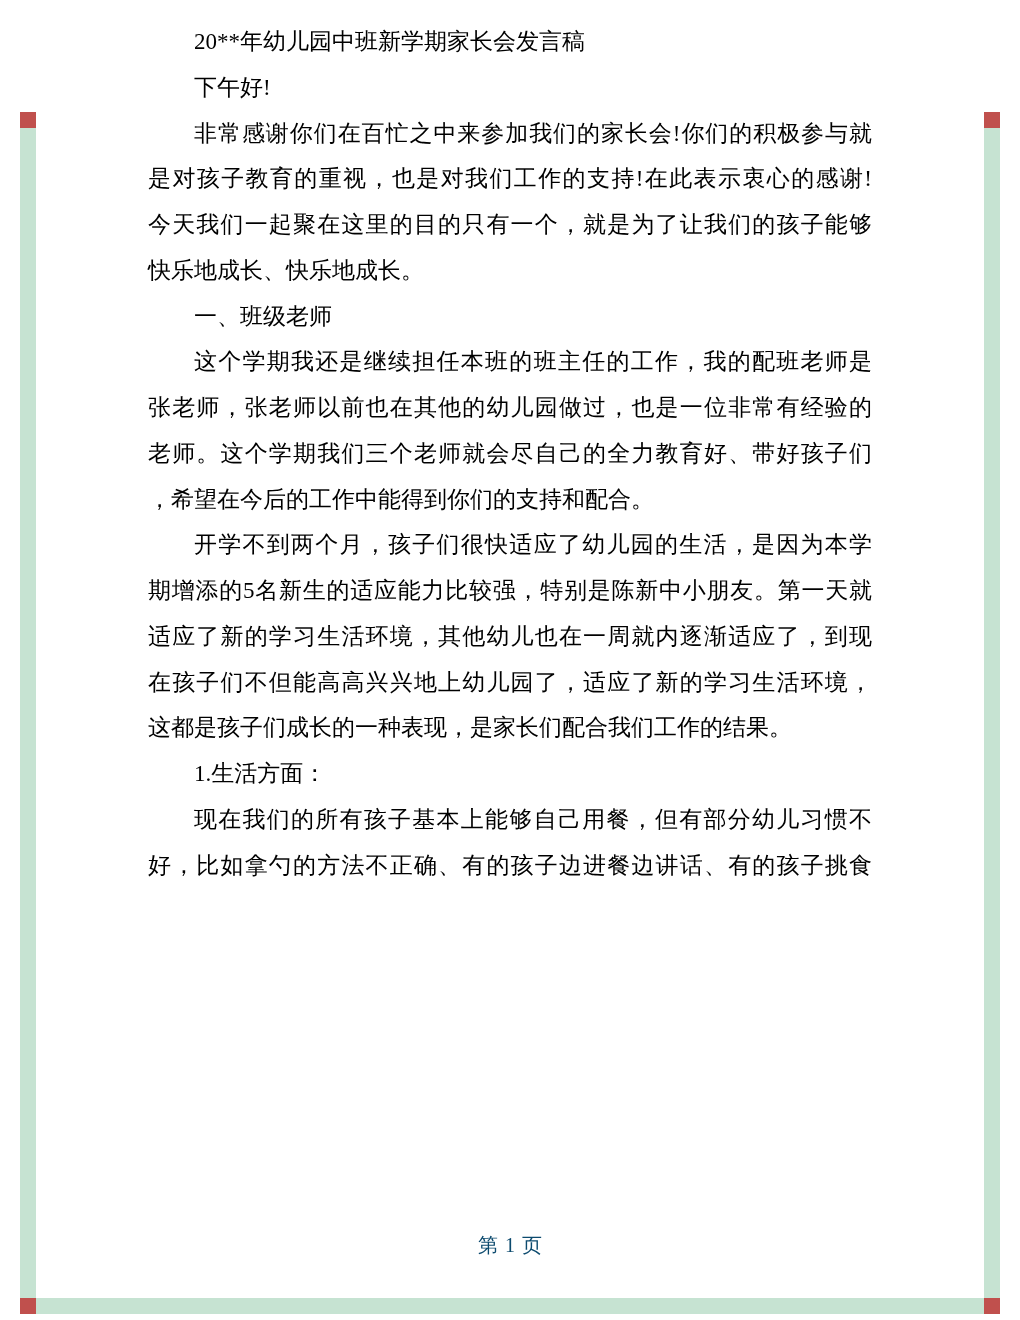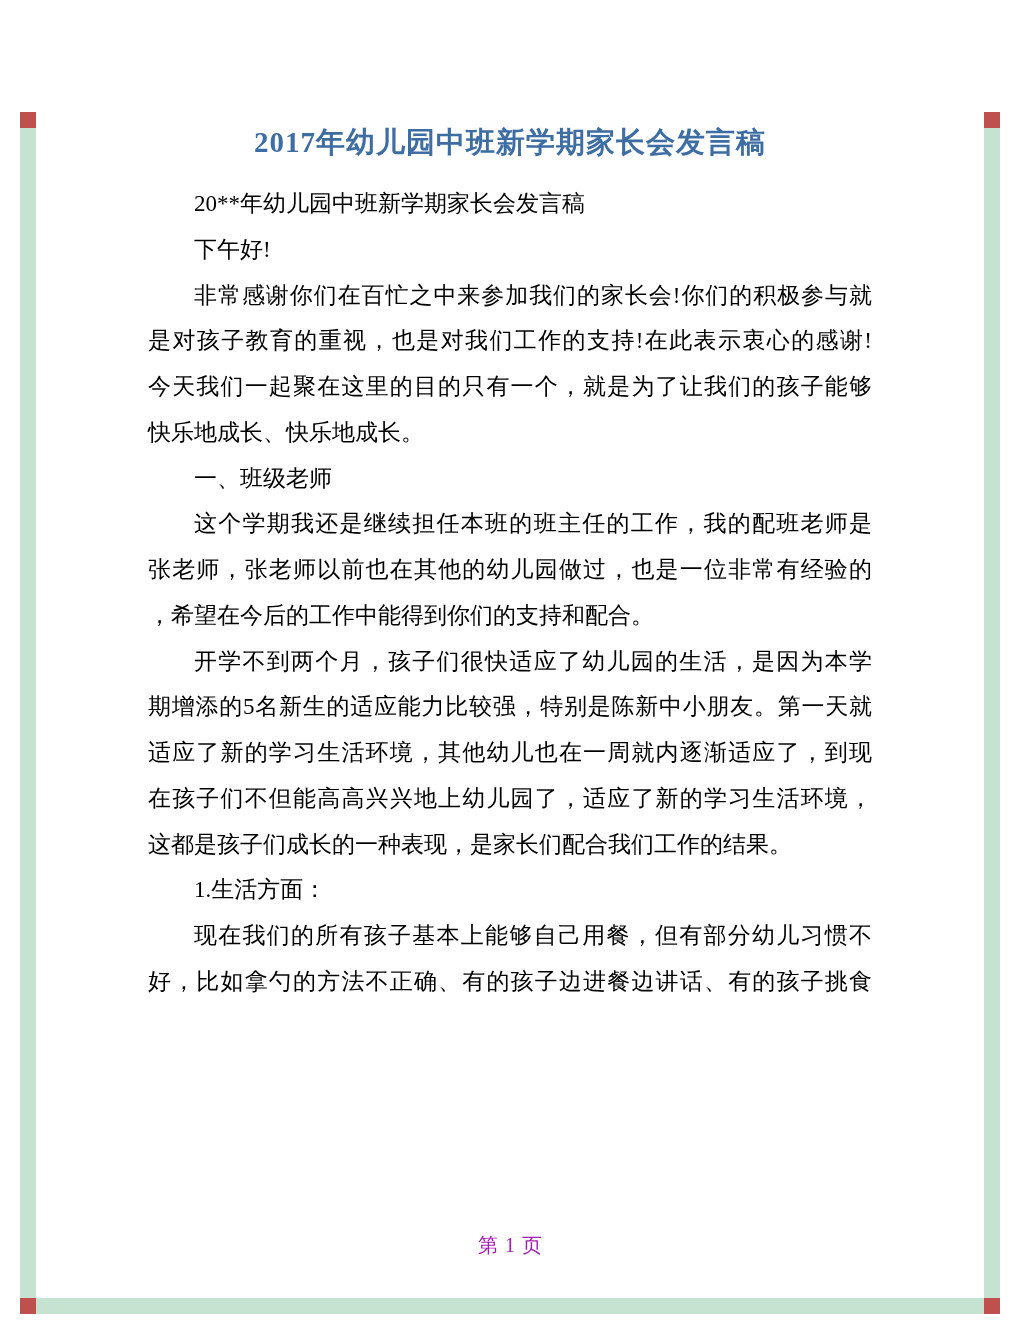--- a/index.html
+++ b/index.html
@@ -61,49 +61,49 @@
     text-align-last: justify;
   }
   .page-footer {
     position: absolute;
     left: 0;
     top: 1232px;
     width: 1020px;
     text-align: center;
     font-size: 20px;
     line-height: 26px;
-    color: #a21caf;
+    color: #0c4a6e;
   }
   .page-footer .num { margin: 0 7px; }
 </style>
 </head>
 <body>
 
 <div class="canvas">
 
   <div class="bar left" style="background: rgb(198, 227, 210);"></div>
   <div class="bar right" style="background: rgb(198, 227, 210);"></div>
   <div class="bar bottom" style="background: rgb(198, 227, 210);"></div>
   <div class="corner tl" style="background: rgb(192, 80, 77);"></div>
   <div class="corner tr" style="background: rgb(192, 80, 77);"></div>
   <div class="corner bl" style="background: rgb(192, 80, 77);"></div>
   <div class="corner br" style="background: rgb(192, 80, 77);"></div>
 
   <div class="content">
-    <h1 class="doc-title" style="color: rgb(61, 109, 163);">2017年幼儿园中班新学期家长会发言稿</h1>
     <div class="doc-body">
         <div class="line indent">20**年幼儿园中班新学期家长会发言稿</div>
         <div class="line indent">下午好!</div>
         <div class="line indent fill">非常感谢你们在百忙之中来参加我们的家长会!你们的积极参与就</div>
         <div class="line fill">是对孩子教育的重视，也是对我们工作的支持!在此表示衷心的感谢!</div>
         <div class="line fill">今天我们一起聚在这里的目的只有一个，就是为了让我们的孩子能够</div>
         <div class="line">快乐地成长、快乐地成长。</div>
         <div class="line indent">一、班级老师</div>
         <div class="line indent fill">这个学期我还是继续担任本班的班主任的工作，我的配班老师是</div>
         <div class="line fill">张老师，张老师以前也在其他的幼儿园做过，也是一位非常有经验的</div>
+        <div class="line fill">老师。这个学期我们三个老师就会尽自己的全力教育好、带好孩子们</div>
         <div class="line">，希望在今后的工作中能得到你们的支持和配合。</div>
         <div class="line indent fill">开学不到两个月，孩子们很快适应了幼儿园的生活，是因为本学</div>
         <div class="line fill">期增添的5名新生的适应能力比较强，特别是陈新中小朋友。第一天就</div>
         <div class="line fill">适应了新的学习生活环境，其他幼儿也在一周就内逐渐适应了，到现</div>
         <div class="line fill">在孩子们不但能高高兴兴地上幼儿园了，适应了新的学习生活环境，</div>
         <div class="line">这都是孩子们成长的一种表现，是家长们配合我们工作的结果。</div>
         <div class="line indent">1.生活方面：</div>
         <div class="line indent fill">现在我们的所有孩子基本上能够自己用餐，但有部分幼儿习惯不</div>
         <div class="line fill">好，比如拿勺的方法不正确、有的孩子边进餐边讲话、有的孩子挑食</div>
       </div>

